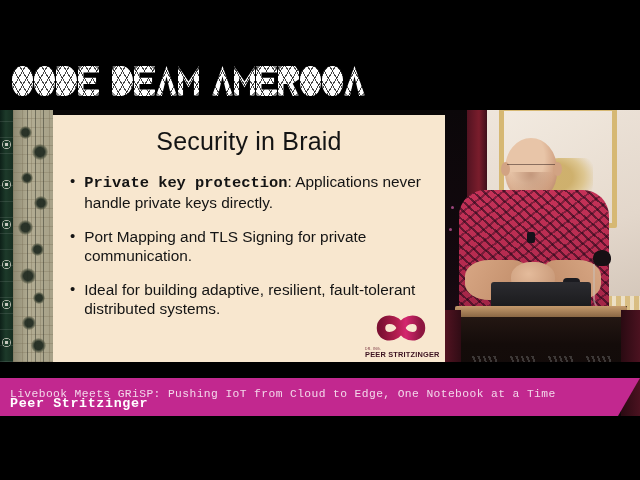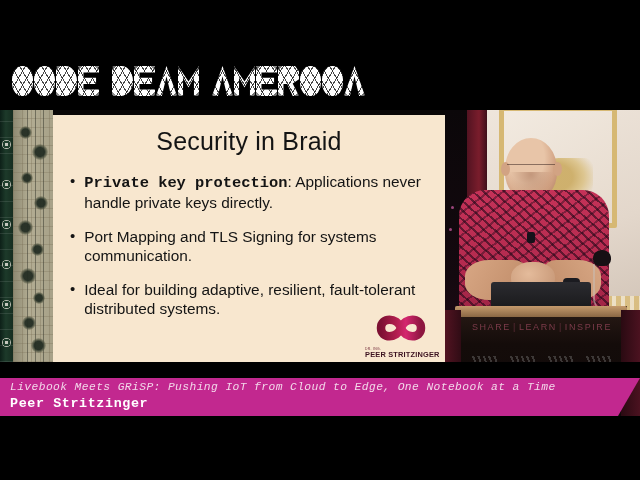--- a/index.html
+++ b/index.html
@@ -386,27 +386,26 @@
   .caption {
     position: absolute;
     left: 0; top: 378px;
     width: 640px; height: 38px;
     background: #c52794;
     background: #c2288f;
     clip-path: polygon(0 0, 640px 0, 618px 38px, 0 38px);
   }
   .caption-title {
     position: absolute;
-    left: 10px; top: 3px;
+    left: 10px; top: 10px;
     font-family: "Liberation Mono", monospace;
     font-size: 11.3px;
     color: #f3d7ea;
     letter-spacing: .4px;
     white-space: nowrap;
-    font-style: italic;
   }
   .caption-speaker {
     position: absolute;
     left: 10px; top: 18px;
     font-family: "Liberation Mono", monospace;
     font-size: 13.4px;
     font-weight: bold;
     color: #ffffff;
     letter-spacing: .6px;
     white-space: nowrap;
@@ -484,21 +483,21 @@
     <div class="slide">
       <div class="slide-title">Security in Braid</div>
 
       <div class="bullets">
         <div class="bullet">
           <span class="dot">•</span>
           <span><b>Private key protection</b><span>: Applications never handle private keys directly.</span></span>
         </div>
         <div class="bullet">
           <span class="dot">•</span>
-          <span><span>Port Mapping and TLS Signing for systems communication.</span></span>
+          <span><span>Port Mapping and TLS Signing for private communication.</span></span>
         </div>
         <div class="bullet">
           <span class="dot">•</span>
           <span><span>Ideal for building adaptive, resilient, fault-tolerant distributed systems.</span></span>
         </div>
       </div>
 
       <div class="sponsor">
         <svg class="sponsor-mark" viewBox="0 0 140 60">
           <defs>
@@ -543,21 +542,20 @@
       <div class="speaker-watch"></div>
       <div class="laptop"></div>
       <div class="mic-stand">
         <div class="mic-head"></div>
         <div class="mic-arm"></div>
       </div>
       <div class="podium"></div>
       <div class="podium-top"></div>
       <div class="podium-side-l"></div>
       <div class="podium-side-r"></div>
-      <div class="podium-text"><span>SHARE</span><span class="sep">|</span><span>LEARN</span><span class="sep">|</span><span>INSPIRE</span></div>
       <div class="podium-logos">
         <i></i>
         <i></i>
         <i></i>
         <i></i>
       </div>
     </div>
 
   </div>
 

